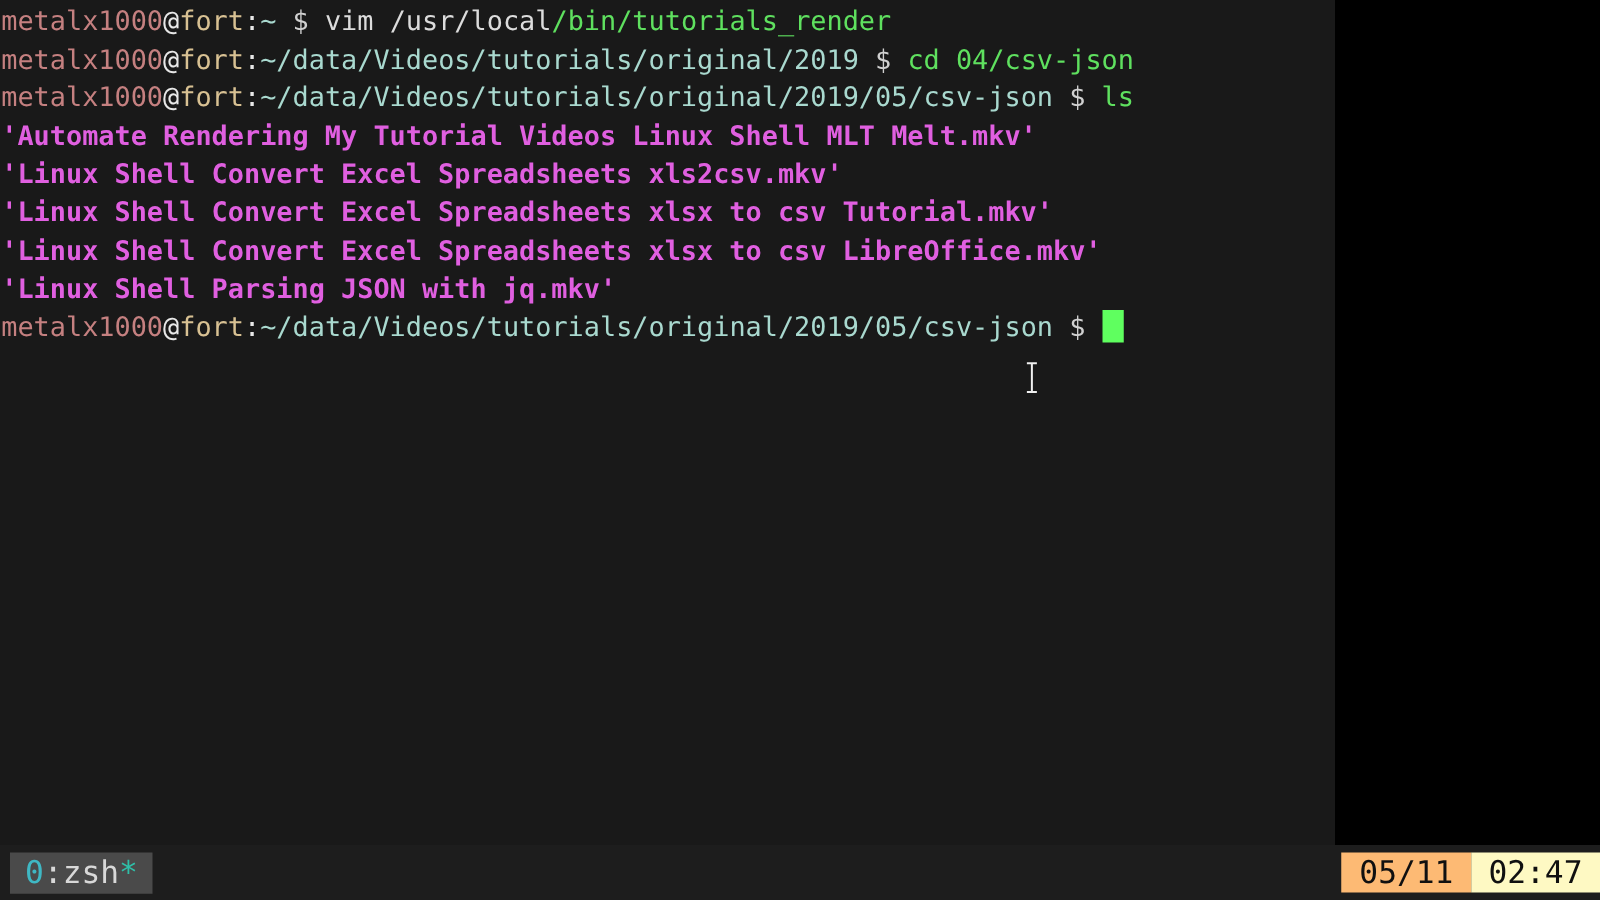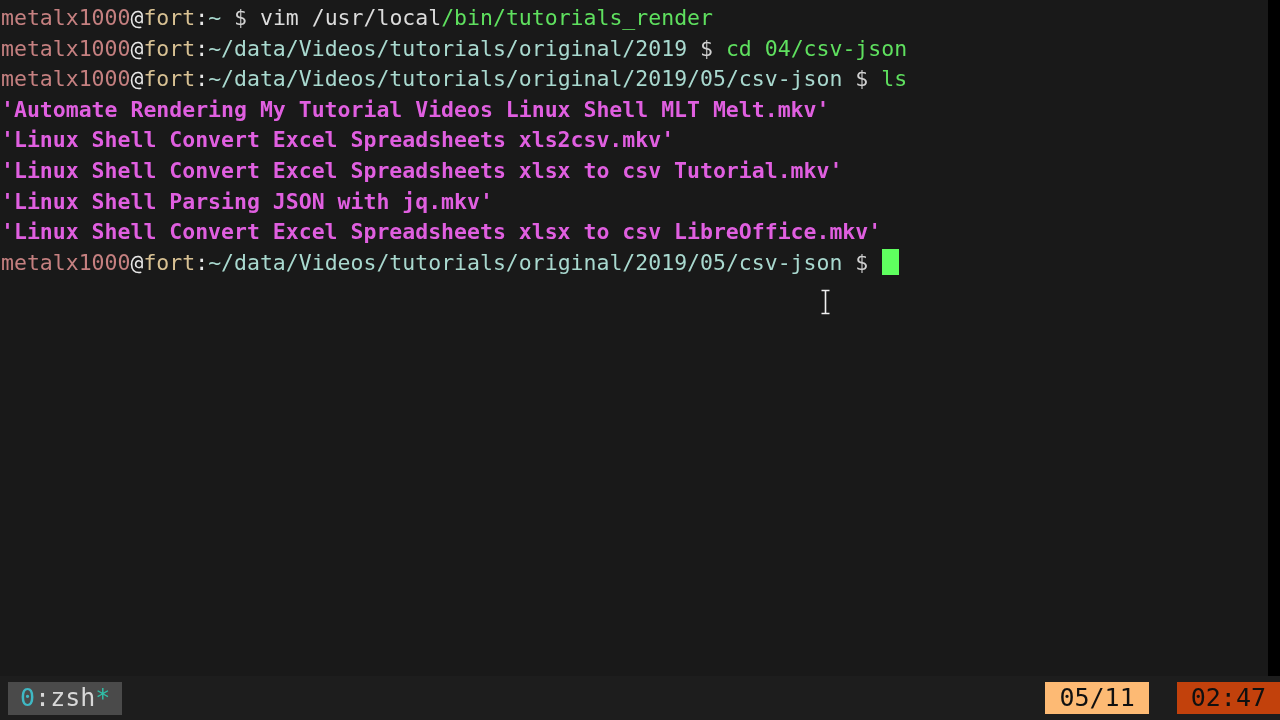--- a/index.html
+++ b/index.html
@@ -9,21 +9,21 @@
   }
   body {
     width: 1280px;
     height: 720px;
     overflow: hidden;
     font-family: "DejaVu Sans Mono", "Liberation Mono", monospace;
   }
 
   #terminal {
     position: relative;
-    width: 1268px;
+    width: 1068px;
     height: 720px;
     background: #191919;
     box-sizing: border-box;
     padding-left: 20px;
   }
 
   #screen {
     position: absolute;
     left: 0;
     top: 0;
@@ -105,42 +105,41 @@
   .status-spacer { flex: 1 1 auto; }
   .status-right { display: flex; align-items: center; height: 32px; }
   .status-date {
     background: #fdba74;
     color: #101010;
     padding: 3px 14px 4px 14px;
     line-height: 25px;
     white-space: pre;
   }
   .status-time {
-    background: #c2410c;
+    background: #fef9c3;
     color: #101010;
     padding: 3px 14px 4px 14px;
     line-height: 25px;
     white-space: pre;
-    margin-left: 28px;
   }
 </style>
 </head>
 <body>
 
 <div id="terminal">
 
   <div id="screen">
       <div class="line"><span class="seg c-user">metalx1000</span><span class="seg c-at">@</span><span class="seg c-host">fort</span><span class="seg c-punct">:</span><span class="seg c-path">~</span><span class="seg c-dollar"> $ </span><span class="seg c-plain">vim /usr/local</span><span class="seg c-cmd">/bin/tutorials_render</span></div>
       <div class="line"><span class="seg c-user">metalx1000</span><span class="seg c-at">@</span><span class="seg c-host">fort</span><span class="seg c-punct">:</span><span class="seg c-path">~/data/Videos/tutorials/original/2019</span><span class="seg c-dollar"> $ </span><span class="seg c-cmd">cd 04/csv-json</span></div>
       <div class="line"><span class="seg c-user">metalx1000</span><span class="seg c-at">@</span><span class="seg c-host">fort</span><span class="seg c-punct">:</span><span class="seg c-path">~/data/Videos/tutorials/original/2019/05/csv-json</span><span class="seg c-dollar"> $ </span><span class="seg c-cmd">ls</span></div>
       <div class="line"><span class="seg c-file">'Automate Rendering My Tutorial Videos Linux Shell MLT Melt.mkv'</span></div>
       <div class="line"><span class="seg c-file">'Linux Shell Convert Excel Spreadsheets xls2csv.mkv'</span></div>
       <div class="line"><span class="seg c-file">'Linux Shell Convert Excel Spreadsheets xlsx to csv Tutorial.mkv'</span></div>
+      <div class="line"><span class="seg c-file">'Linux Shell Convert Excel Spreadsheets xlsx to csv LibreOffice.mkv'</span></div>
       <div class="line"><span class="seg c-file">'Linux Shell Parsing JSON with jq.mkv'</span></div>
-      <div class="line"><span class="seg c-file">'Linux Shell Convert Excel Spreadsheets xlsx to csv LibreOffice.mkv'</span></div>
       <div class="line"><span class="seg c-user">metalx1000</span><span class="seg c-at">@</span><span class="seg c-host">fort</span><span class="seg c-punct">:</span><span class="seg c-path">~/data/Videos/tutorials/original/2019/05/csv-json</span><span class="seg c-dollar"> $ </span><span class="cursor" style="background: rgb(95, 255, 95);"></span></div>
     </div>
 
   <svg id="mouse-pointer" viewBox="0 0 11 26" xmlns="http://www.w3.org/2000/svg" style="left: 820px; top: 289px;">
     <path d="M1.5 1.5 L9.5 1.5 M5.5 1.5 L5.5 24.5 M1.5 24.5 L9.5 24.5" stroke="#f0f0f0" stroke-width="1.6" fill="none"></path>
   </svg>
 
   <div id="status-bar">
     <div class="status-left">
       <div class="win-item"><span class="win-index">0</span><span>:</span><span>zsh</span><span class="win-flag">*</span></div>

